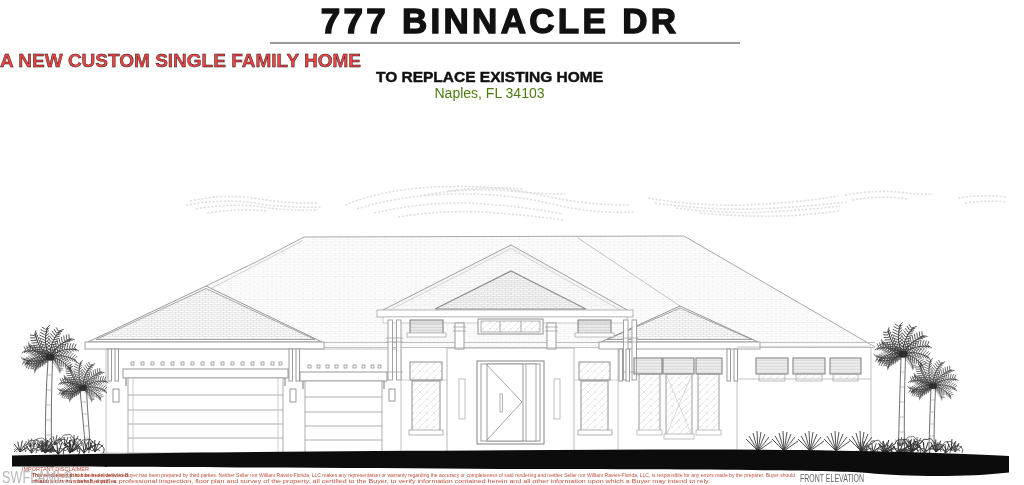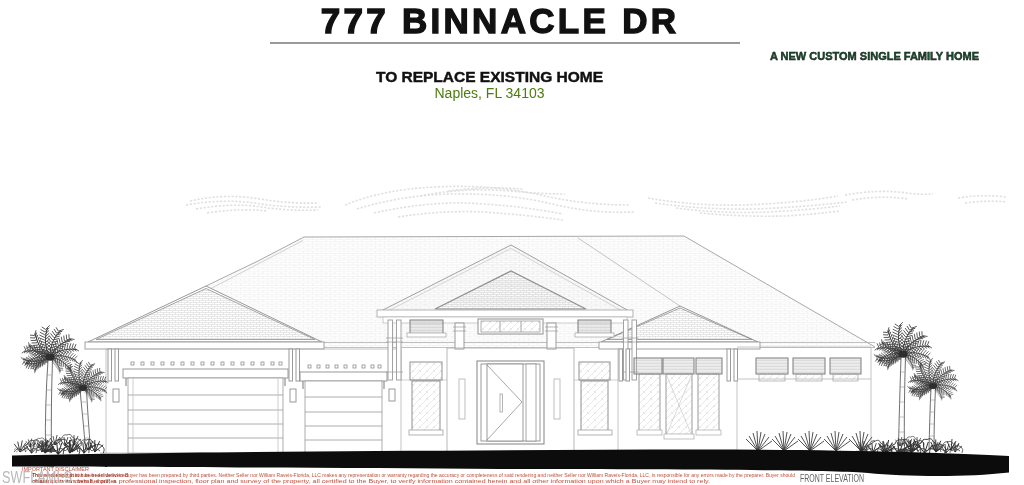--- a/index.html
+++ b/index.html
@@ -1,19 +1,19 @@
 <!DOCTYPE html>
 <html><head>
 <meta charset="utf-8">
 <style>
   html,body{margin:0;padding:0;background:#fff;width:1024px;height:485px;overflow:hidden;}
   #page{position:relative;width:1024px;height:485px;font-family:"Liberation Sans",sans-serif;}
   .t1{position:absolute;left:0;top:1px;width:1000px;text-align:center;font-size:35px;font-weight:bold;letter-spacing:3.3px;color:#111;-webkit-text-stroke:1.35px #111;}
   .rule{position:absolute;left:270px;top:42px;width:470px;height:2px;background:#9a9a9a;}
-  .t2{position:absolute;left:0;top:50px;width:979px;text-align:right;font-size:11px;font-weight:bold;color:#14532d;-webkit-text-stroke:0.45px #111;}
+  .t2{position:absolute;left:0;top:50px;width:979px;text-align:left;font-size:19px;font-weight:bold;color:#ef4444;-webkit-text-stroke:0.45px #111;}
   .t3{position:absolute;left:0;top:68px;width:979px;text-align:center;font-size:15.5px;font-weight:bold;color:#111;-webkit-text-stroke:0.45px #111;}
   .t4{position:absolute;left:0;top:85px;width:979px;text-align:center;font-size:14px;color:#4d7c0f;}
   svg{position:absolute;left:0;top:0;}
 </style>
 </head>
 <body>
 <div id="page">
 
   <div class="t1">777 BINNACLE DR</div>
 

